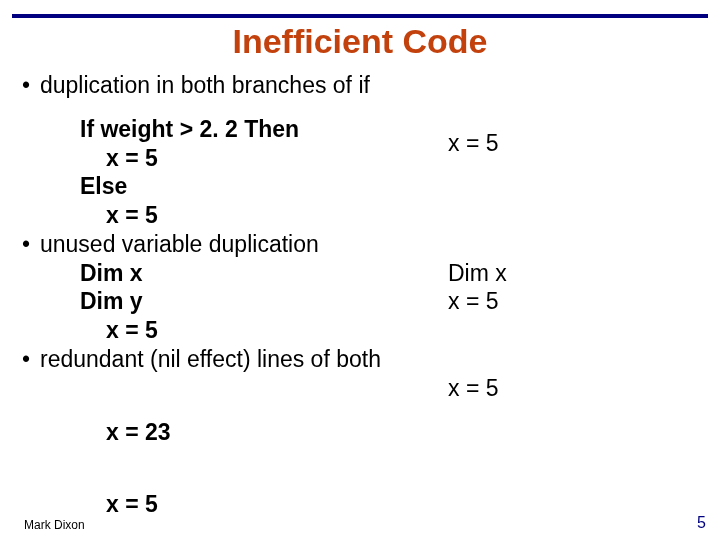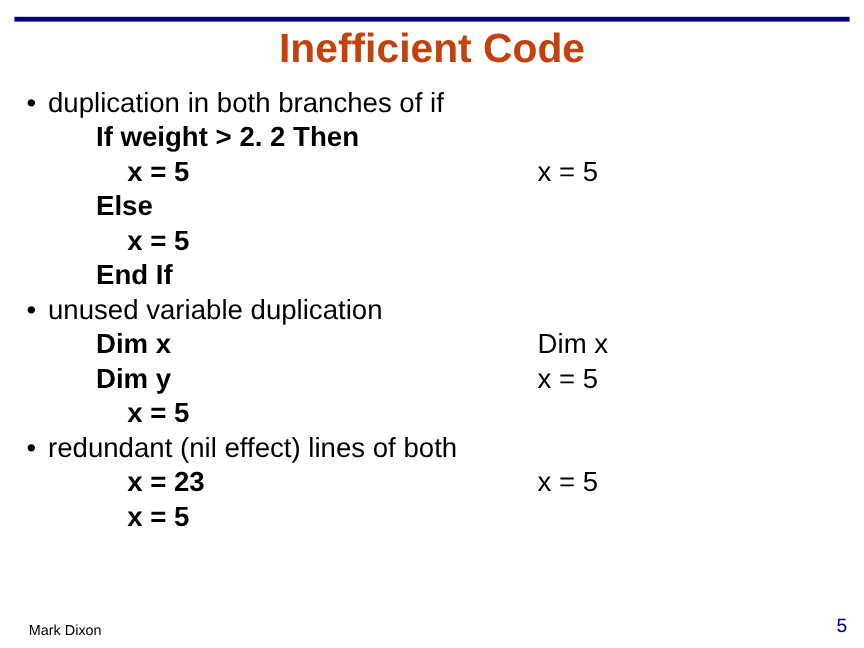--- a/index.html
+++ b/index.html
@@ -40,20 +40,21 @@
     padding-left: 4px;
   }
   .bullet-text { flex: 1; }
   .code-block {
     display: flex;
   }
   .code-left {
     flex: 0 0 430px;
     padding-left: 62px;
     font-weight: bold;
+    margin-top: 15px;
   }
   .code-left .ind1 { padding-left: 26px; }
   .code-right {
     flex: 1;
     font-weight: normal;
   }
   .var-block {
     display: flex;
   }
   .var-left {
@@ -67,21 +68,21 @@
     font-weight: normal;
   }
   .red-block {
     display: flex;
   }
   .red-left {
     flex: 0 0 430px;
     padding-left: 62px;
     font-weight: bold;
   }
-  .red-left .ind1 { padding-left: 26px; }
+  .red-left .ind1 { padding-left: 26px; margin-top: 44px; }
   .red-right {
     flex: 1;
     font-weight: normal;
   }
   .footer-left {
     position: absolute;
     left: 24px;
     bottom: 8px;
     font-size: 12px;
     color: #000;
@@ -106,21 +107,20 @@
     <div class="bullet-dot">•</div>
     <div class="bullet-text">duplication in both branches of if</div>
   </div>
 
   <div class="code-block">
     <div class="code-left">
       <div>If weight &gt; 2. 2 Then</div>
       <div class="ind1">x = 5</div>
       <div>Else</div>
       <div class="ind1">x = 5</div>
-      <div>End If</div>
     </div>
     <div class="code-right">
       <div>&nbsp;</div>
       <div>x = 5</div>
     </div>
   </div>
 
   <div class="bullet-row">
     <div class="bullet-dot">•</div>
     <div class="bullet-text">unused variable duplication</div>

